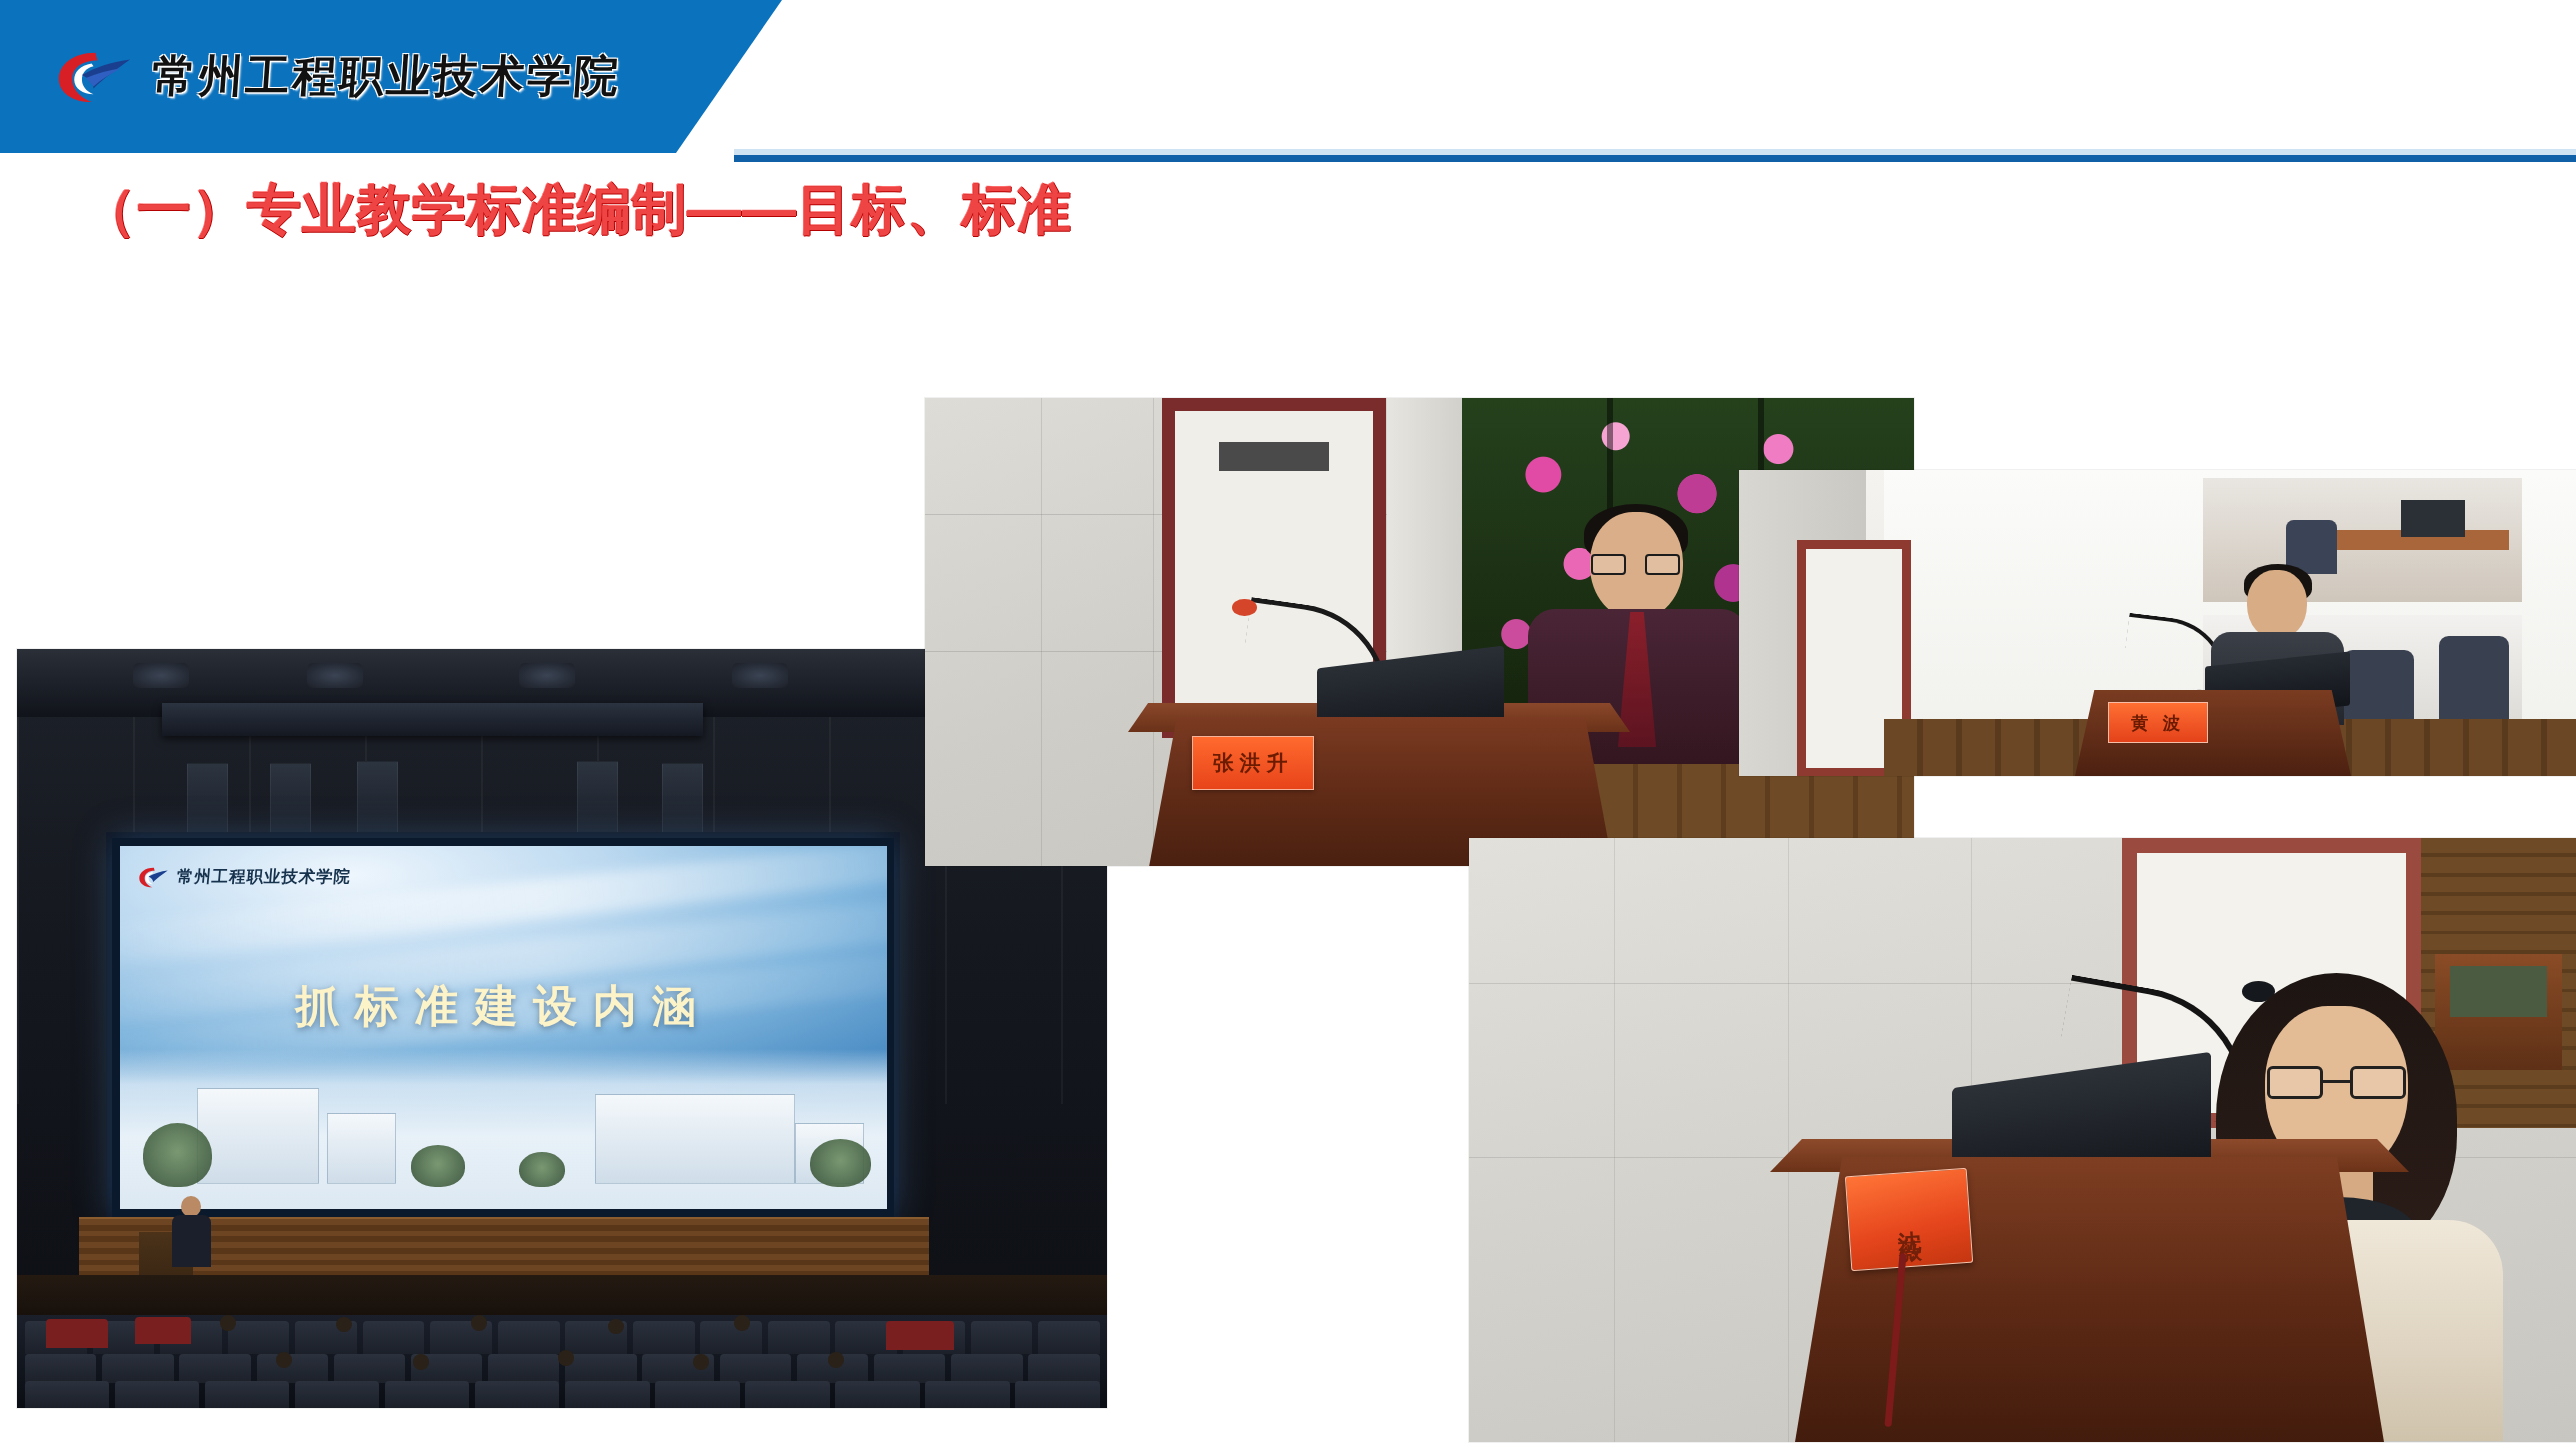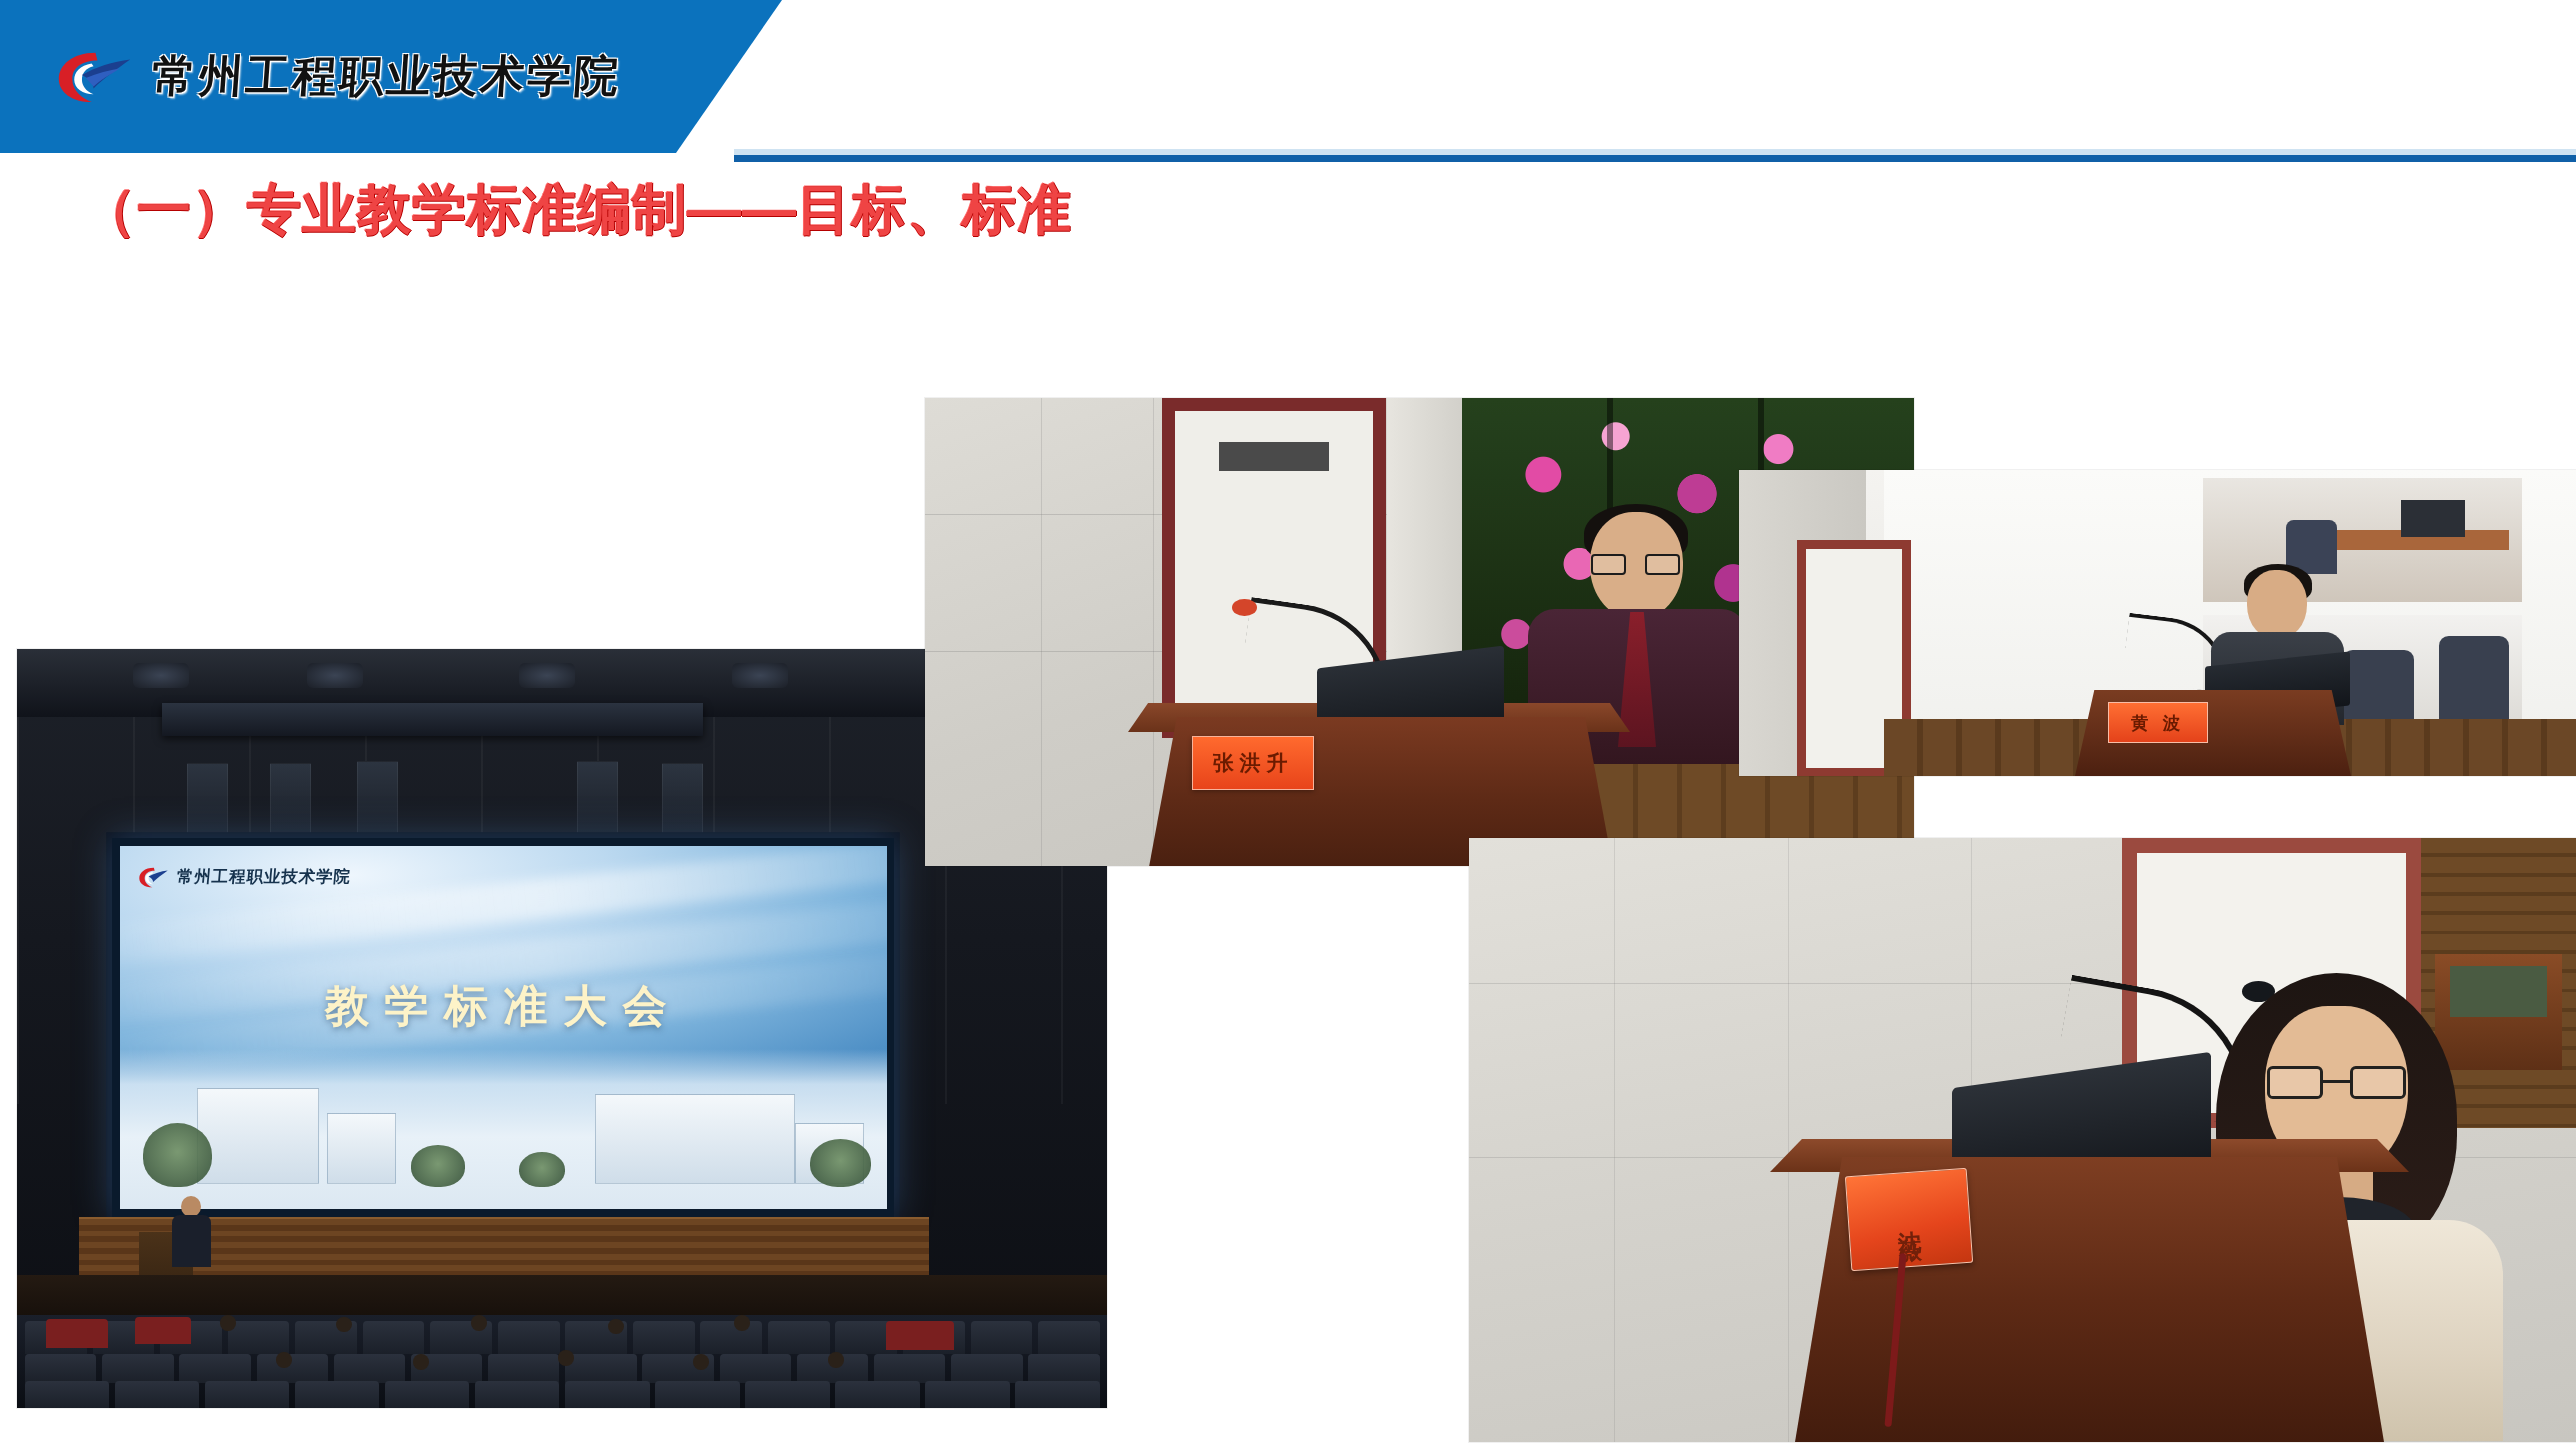--- a/index.html
+++ b/index.html
@@ -459,21 +459,21 @@
           <div class="m">
             <svg width="33" height="24" viewBox="0 0 86 62" aria-hidden="true">
               <path d="M44 7 C20 7 6 20 6 34 C6 48 20 58 40 58 C30 54 20 46 20 34 C20 22 31 15 46 15 Z" fill="#d81f26"></path>
               <path d="M40 18 C28 20 22 27 22 35 C22 44 31 50 42 50 C34 47 30 41 30 35 C30 28 34 23 42 21 Z" fill="#ffffff"></path>
               <path d="M30 30 C44 22 62 16 80 14 C66 24 52 34 42 44 C42 38 36 33 30 30 Z" fill="#1b3f8f"></path>
             </svg>
           </div>
           <div class="t">常州工程职业技术学院</div>
         </div>
 
-        <div class="aud-screen-title">教学标准大会</div>
+        <div class="aud-screen-title">抓标准建设内涵</div>
 
         <div class="aud-screen-campus">
           <div class="campus-bldg" style="left:10%;width:16%;height:60%"></div>
           <div class="campus-bldg" style="left:27%;width:9%;height:44%"></div>
           <div class="campus-bldg" style="left:62%;width:26%;height:56%"></div>
           <div class="campus-bldg" style="left:88%;width:9%;height:38%"></div>
           <div class="campus-tree" style="left:3%;width:9%;height:40%"></div>
           <div class="campus-tree" style="left:38%;width:7%;height:26%"></div>
           <div class="campus-tree" style="left:52%;width:6%;height:22%"></div>
           <div class="campus-tree" style="left:90%;width:8%;height:30%"></div>

